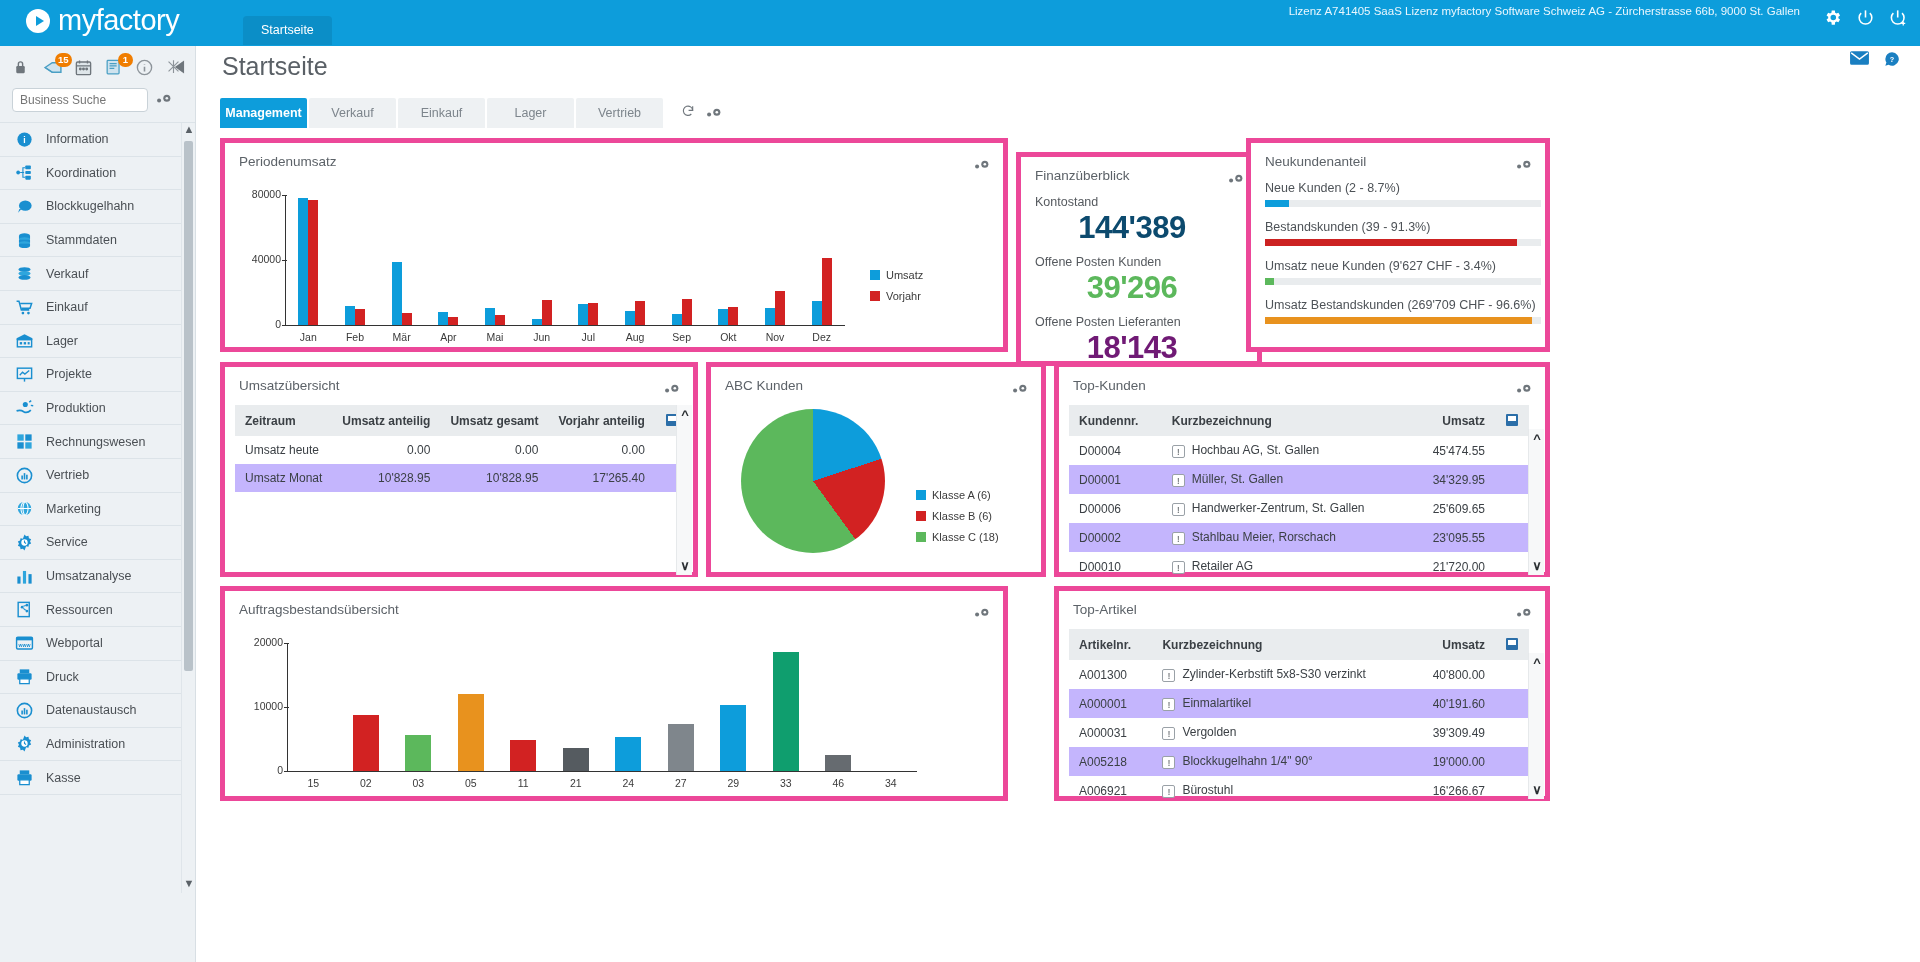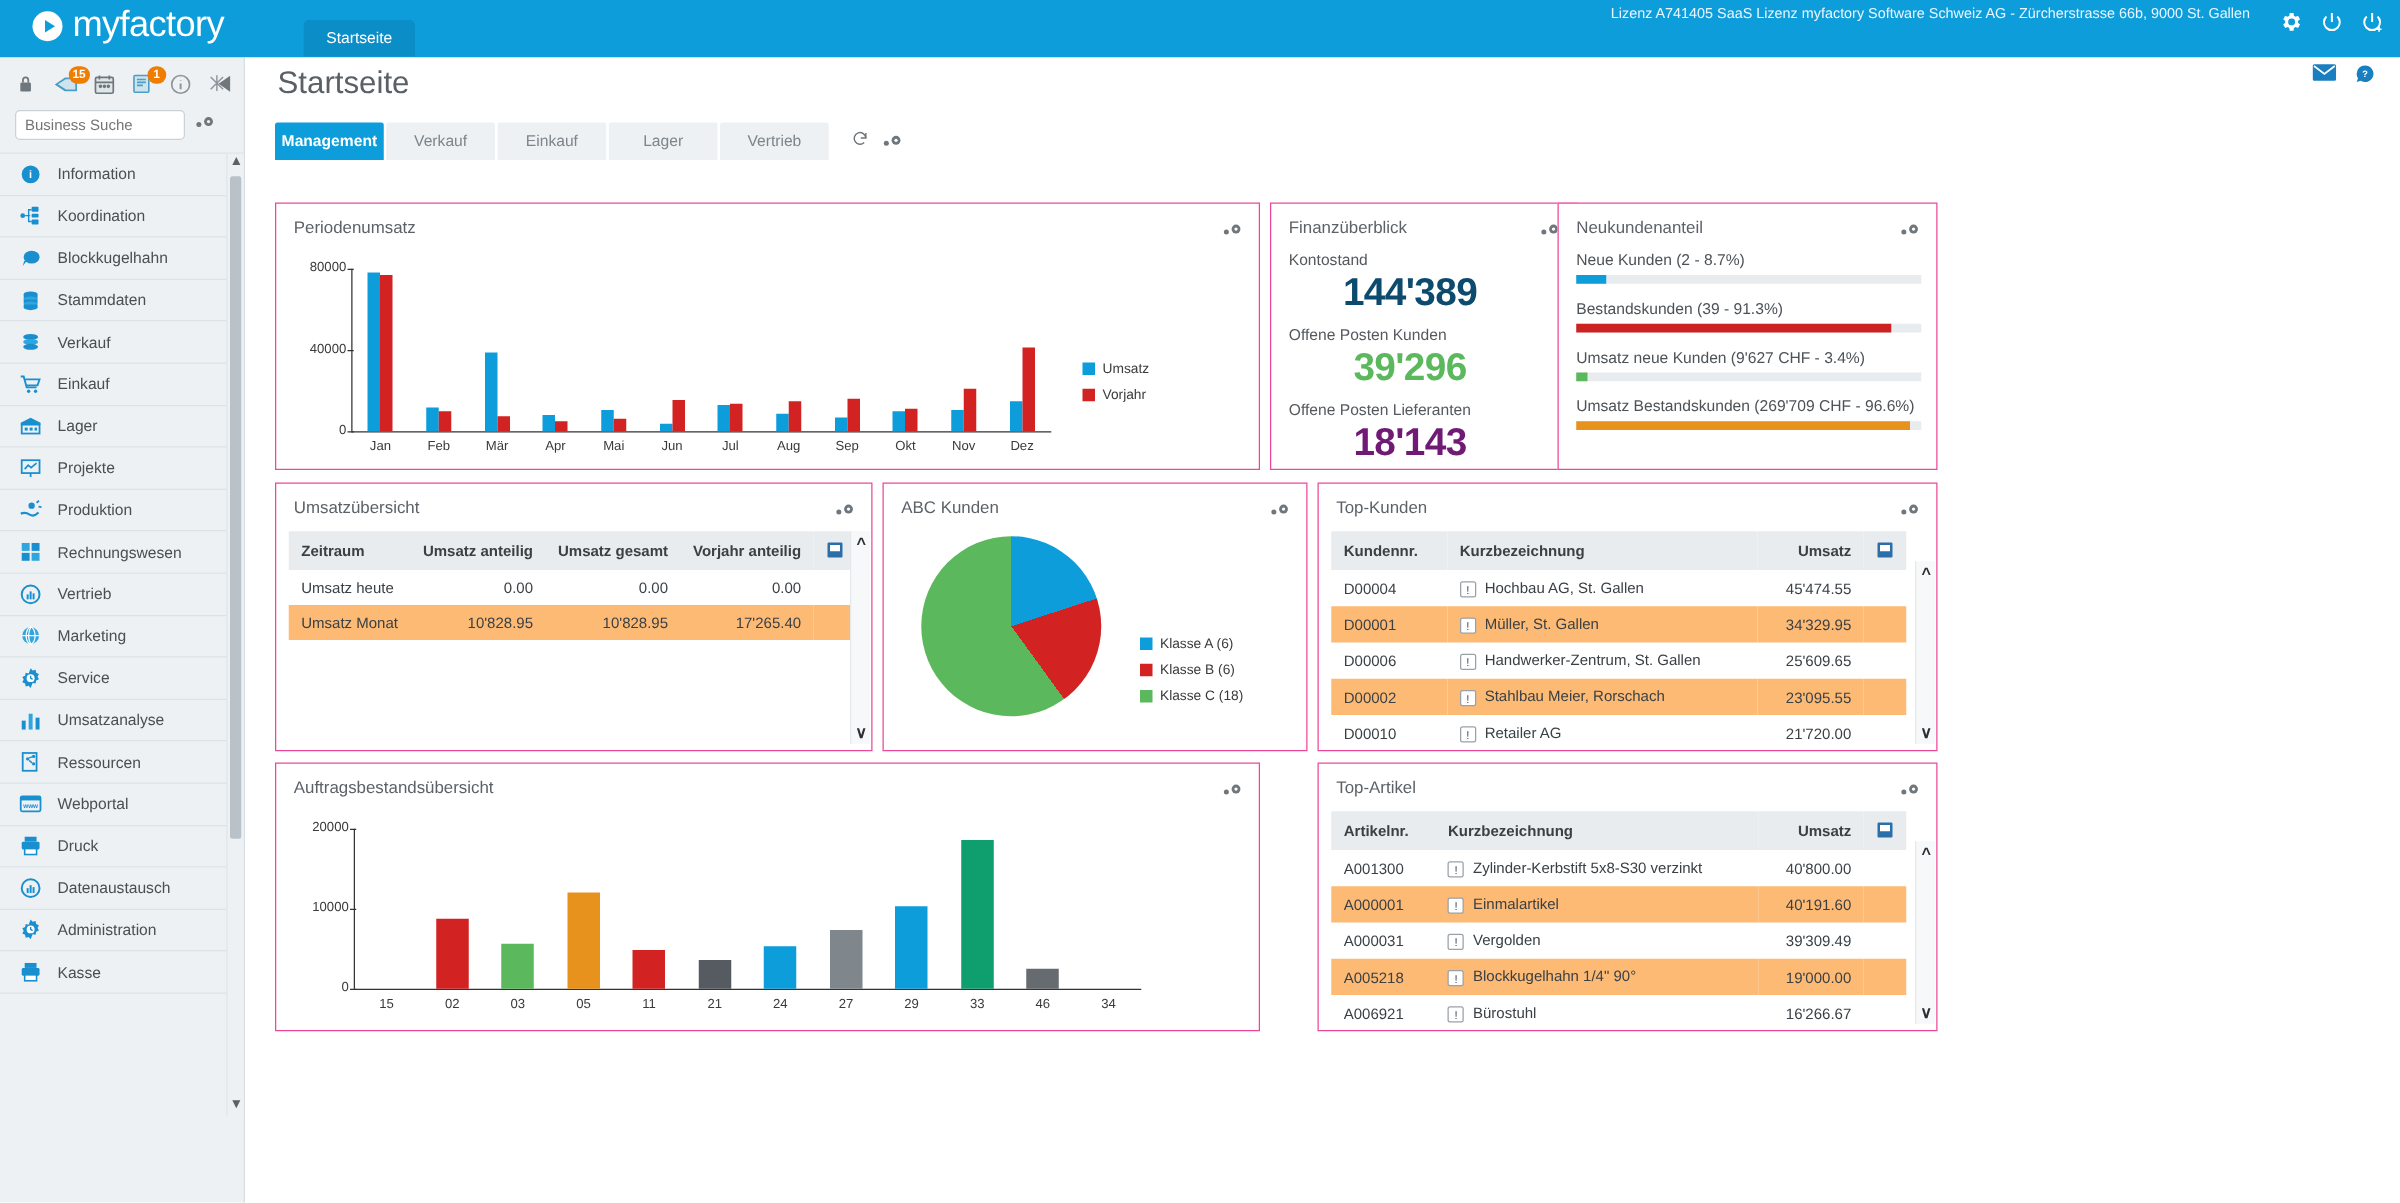--- a/index.html
+++ b/index.html
@@ -88,21 +88,21 @@
 
   .tabs { position: absolute; left: 24px; top: 52px; display: flex; align-items: center; gap: 2px; }
   .tab {
     padding: 8px 0; width: 87px; text-align: center; font-size: 12.5px;
     background: #eef1f3; color: #7d858c; cursor: pointer; border-radius: 2px 2px 0 0;
   }
   .tab.active { background: #0d9ddb; color: #fff; font-weight: bold; }
   .tab-tools { display: flex; align-items: center; gap: 11px; margin-left: 16px; }
 
   .board { position: absolute; left: 24px; top: 92px; width: 1680px; }
-  .panel { background: #fff; border: 1px solid #ec4899; position: absolute; margin-top: 24px; }
+  .panel { background: #fff; border: 5px solid #ec4899; position: absolute; }
   .panel-title { position: absolute; left: 14px; top: 11px; font-size: 13.5px; color: #5c6268; }
   .panel-gear { position: absolute; right: 12px; top: 14px; }
 
   
   .dotgear { display: inline-flex; align-items: flex-end; gap: 1px; }
 
   
   .chart-wrap { position: absolute; left: 0; top: 34px; width: 100%; }
   .axis-label { position: absolute; font-size: 10.5px; color: #3a3a3a; text-align: right; }
   .yaxis-line { position: absolute; background: #333; width: 1px; }
@@ -122,21 +122,21 @@
   .pb-track { width: 100%; height: 7px; background: #e9ecee; margin-bottom: 13px; }
   .pb-fill { height: 7px; }
 
   
   table { border-collapse: collapse; width: 100%; font-size: 12px; }
   thead th {
     background: #e9ecee; color: #3b4045; font-weight: bold; text-align: left;
     padding: 8px 10px; font-size: 12px; white-space: nowrap;
   }
   tbody td { padding: 7px 10px; color: #3b4045; border: none; white-space: nowrap; }
-  tbody tr.alt { background: #fdba74; }
+  tbody tr.alt { background: #c4b5fd; }
   .num { text-align: right; }
   .excl {
     display: inline-block; width: 13px; height: 13px; border: 1px solid #9aa1a7;
     border-radius: 2px; font-size: 9px; line-height: 12px; text-align: center;
     color: #44494e; margin-right: 7px; vertical-align: -1px; background:#fff;
   }
   .col-icon { width: 14px; height: 14px; display:inline-block; vertical-align:-2px; }
 
   .tbl-scroll {
     position: absolute; right: 1px; width: 16px; background: #f7f8f9;
@@ -564,21 +564,21 @@
               <span>Umsatz</span>
             </div>
             <div class="legend-item">
               <span class="legend-sw" style="background:#d22222"></span>
               <span>Vorjahr</span>
             </div>
           </div>
         </div>
     </div>
 
-    <div class="panel" style="left:796px; top:0; width:246px; height:214px;">
+    <div class="panel" style="left:796px; top:14px; width:246px; height:214px;">
       <div class="panel-title">Finanzüberblick</div>
       <div class="panel-gear">
         <svg width="17" height="12" viewBox="0 0 22 14" fill="#6f767c">
             <circle cx="4" cy="9" r="2.6"></circle>
             <circle cx="14" cy="6" r="4.6"></circle>
             <circle cx="14" cy="6" r="1.7" fill="#fff"></circle>
           </svg>
       </div>
       <div id="finance-body" style="position:absolute;left:14px;top:38px;width:194px;">
           <div style="margin-bottom: 9px;">

